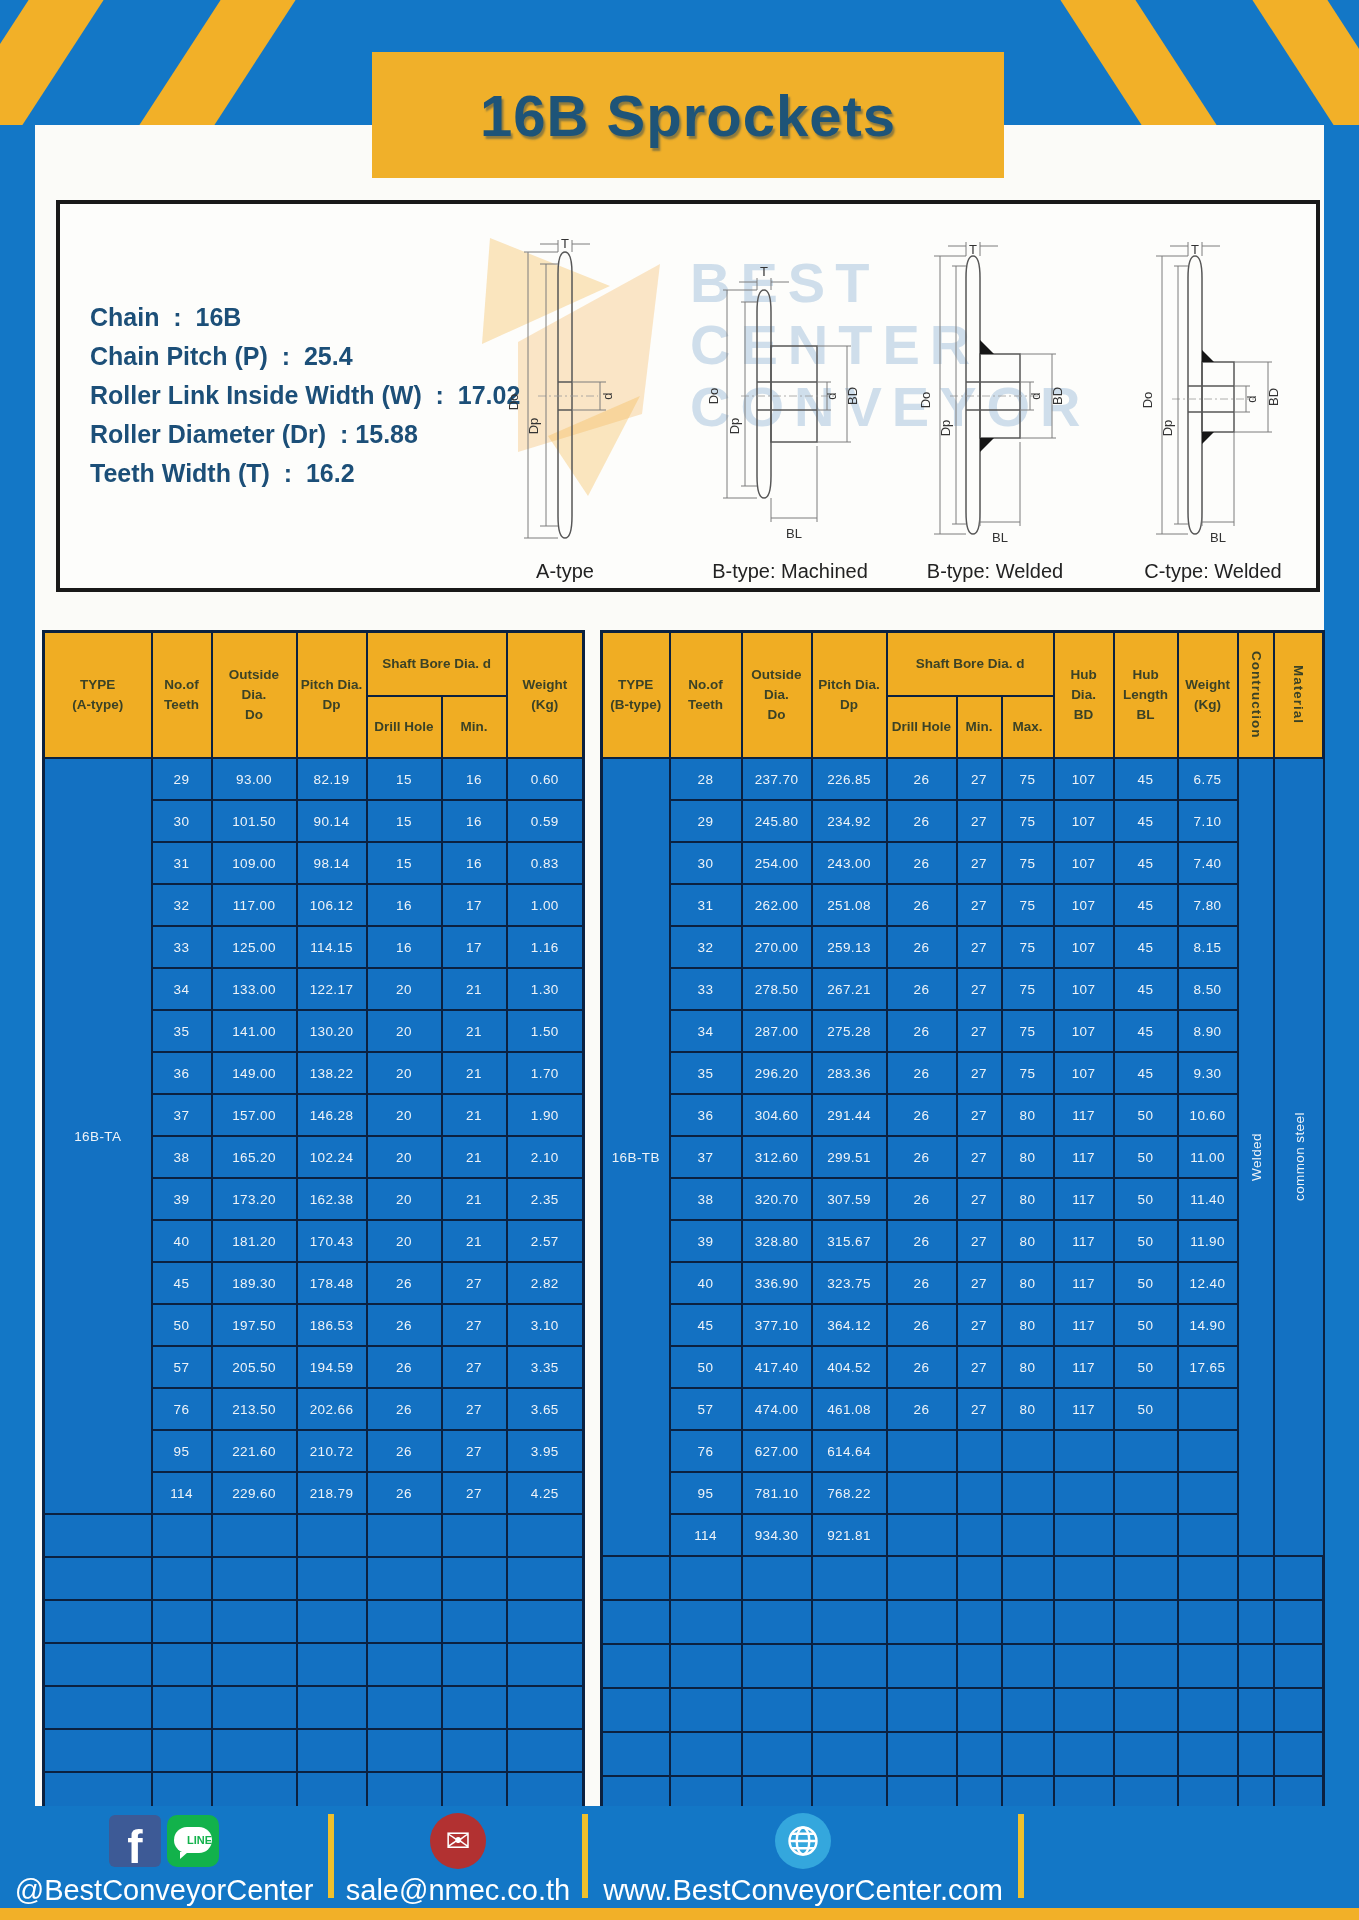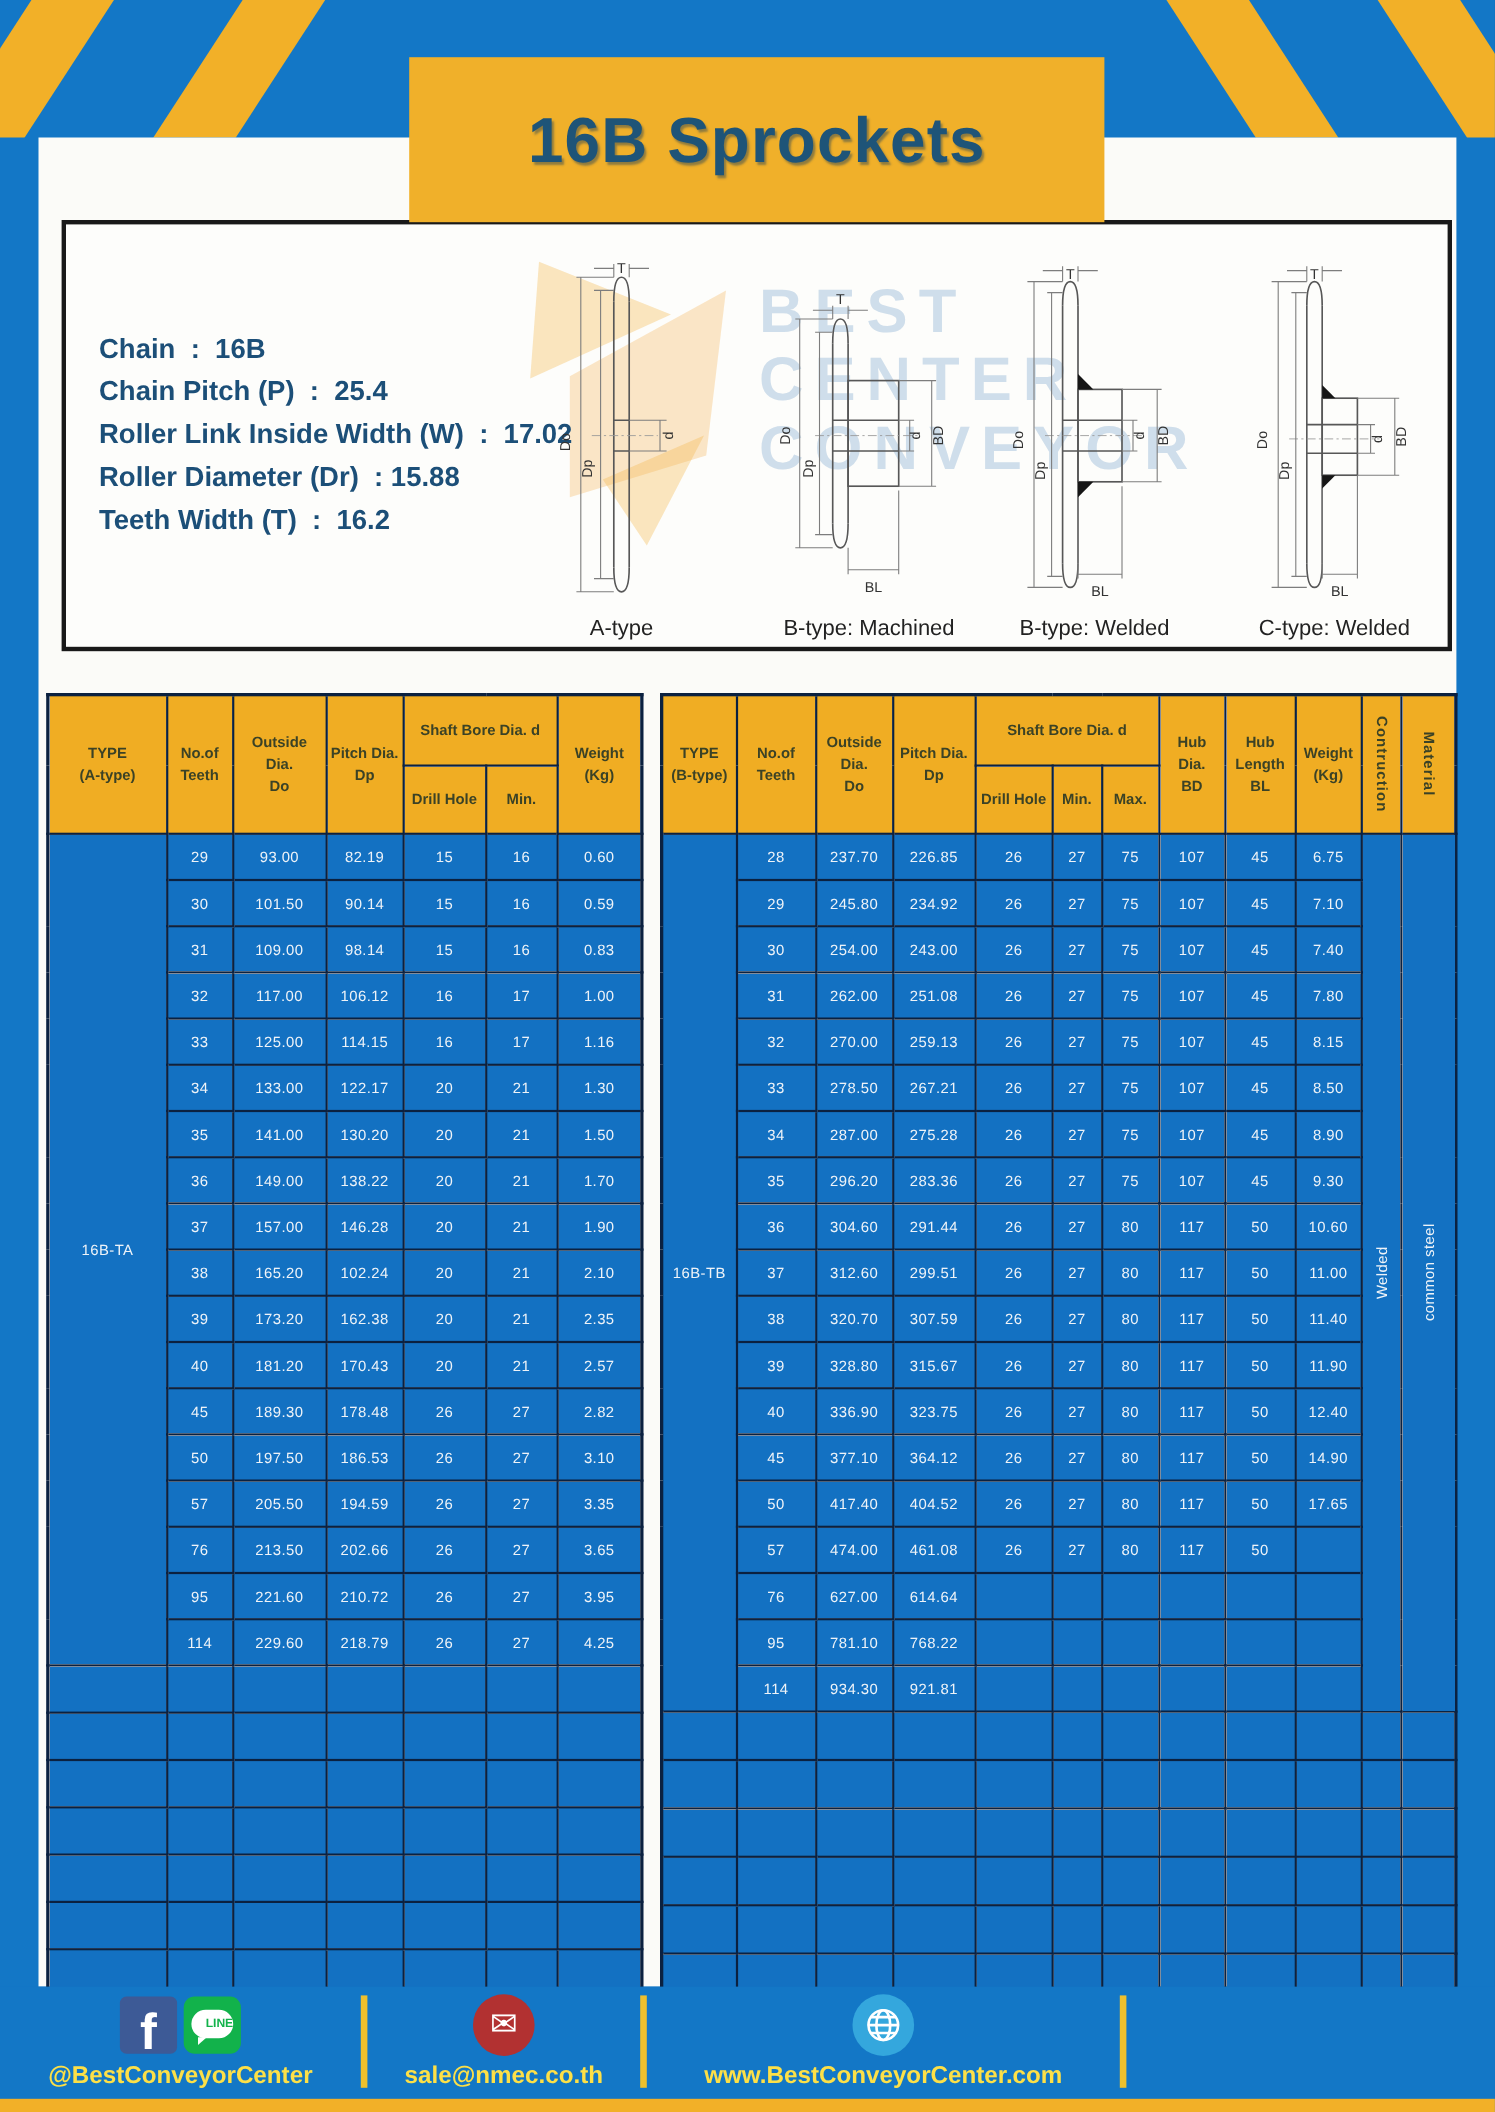--- a/index.html
+++ b/index.html
@@ -13,21 +13,21 @@
   .hz .bar{position:absolute;top:-25px;height:175px;width:75px;background:#f2b028;}
   .hz-left .bar{transform:skewX(-33deg);}
   .hz-right .bar{transform:skewX(33deg);}
   .hz-left .b1{left:-12px;} .hz-left .b2{left:180px;}
   .hz-right .b1{left:172px;} .hz-right .b2{left:364px;}
 
   
   .sheet{position:absolute;left:35px;top:125px;width:1289px;height:1681px;background:#fbfbf8;}
 
   
-  .title-box{position:absolute;left:372px;top:52px;width:632px;height:150px;background:#f0b02a;
+  .title-box{position:absolute;left:372px;top:52px;width:632px;height:126px;background:#f0b02a;
              display:flex;align-items:center;justify-content:center;z-index:6;}
   .title-box h1{margin:0;font-size:58px;font-weight:bold;color:#1e5478;letter-spacing:1px;
                 text-shadow:2px 3px 2px rgba(23,58,88,.45);}
 
   
   .diagram-panel{position:absolute;left:56px;top:200px;width:1264px;height:392px;background:#fdfdfb;
                  border:4px solid #191919;box-sizing:border-box;z-index:3;overflow:hidden;}
   .specs{position:absolute;left:30px;top:94px;z-index:2;}
   .spec-line{font-size:25px;font-weight:bold;color:#1c4f78;line-height:39px;white-space:pre;}
 
@@ -59,21 +59,21 @@
   #table-b .empty-row td{height:42px;}
   .type-cell{font-size:13.5px;color:#f2f6fa;}
   th.vert{writing-mode:vertical-rl;text-orientation:mixed;letter-spacing:1px;padding:4px 0;}
   td.vert-val{writing-mode:vertical-rl;transform:rotate(180deg);font-size:13px;letter-spacing:1px;}
 
   
   .footer{position:absolute;left:0;top:1806px;width:1359px;height:102px;background:#1377c6;
           display:flex;align-items:stretch;z-index:5;}
   .f-sec{display:flex;flex-direction:column;align-items:center;padding-top:6px;}
   .f-sec .icons{display:flex;gap:6px;height:58px;align-items:center;}
-  .f-text{color:#fde047;font-weight:bold;font-size:22px;white-space:nowrap;margin-top:4px;}
+  .f-text{color:#ffffff;font-weight:normal;font-size:29px;white-space:nowrap;margin-top:4px;}
   .f-div{width:6px;height:84px;background:#eec02d;margin-top:8px;flex:none;}
   .s1{width:328px;} .s2{width:248px;} .s3{width:430px;} .s4{width:335px;}
   .fb-icon{width:52px;height:52px;background:#3d5a96;border-radius:6px;color:#fff;
            display:flex;align-items:flex-end;justify-content:center;font-size:46px;
            font-weight:bold;line-height:.85;overflow:hidden;}
   .line-icon{width:52px;height:52px;background:#12b24b;border-radius:10px;}
   .line-bubble{width:38px;height:26px;background:#fff;border-radius:13px;margin:12px auto 0;
                display:flex;align-items:center;justify-content:flex-end;position:relative;}
   .line-bubble::after{content:"";position:absolute;left:6px;bottom:-6px;width:0;height:0;
                       border-top:7px solid #fff;border-right:8px solid transparent;}

